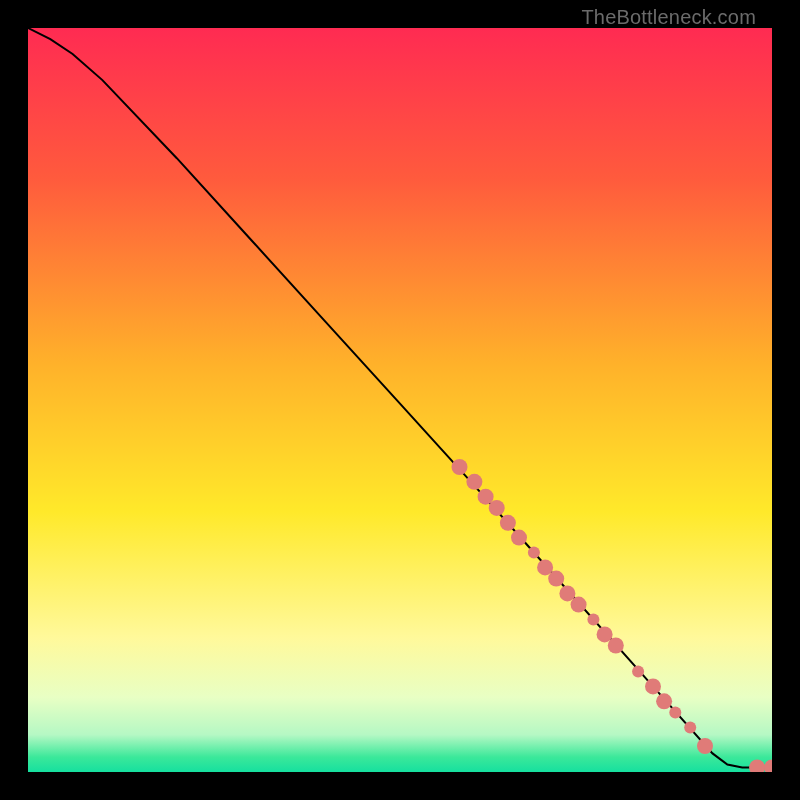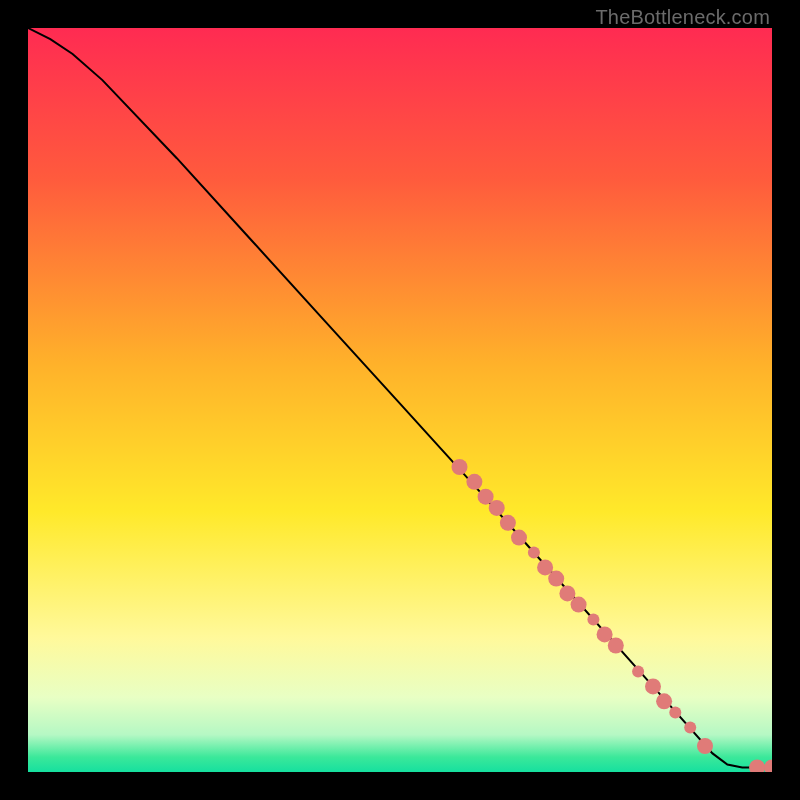--- a/index.html
+++ b/index.html
@@ -1,18 +1,18 @@
 <!DOCTYPE html>
 <html><head>
 <meta charset="utf-8">
 <style>
   html,body{margin:0;padding:0;width:800px;height:800px;background:#000;overflow:hidden;font-family:Arial,Helvetica,sans-serif}
   .frame{position:absolute;left:28px;top:28px;width:744px;height:744px;background:#000}
   .plot{position:absolute;left:0;top:0;width:744px;height:744px}
-  .watermark{position:absolute;top:6px;right:30px;color:#6b6b6b;font-size:20px;font-weight:400;letter-spacing:.2px}
+  .watermark{position:absolute;top:6px;right:44px;color:#6b6b6b;font-size:20px;font-weight:400;letter-spacing:.2px}
   svg{display:block}
 </style>
 </head>
 <body>
 
 <div class="frame">
   <svg class="plot" viewBox="0 0 744 744">
     <defs>
       <linearGradient id="bg" x1="0" y1="0" x2="0" y2="1">
           <stop offset="0%" stop-color="#ff2b52"></stop>

